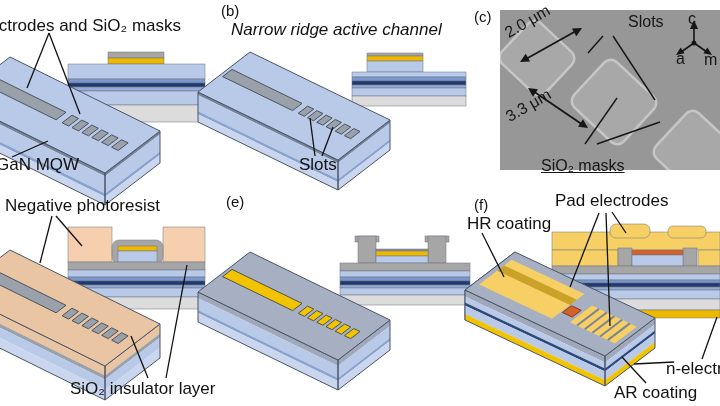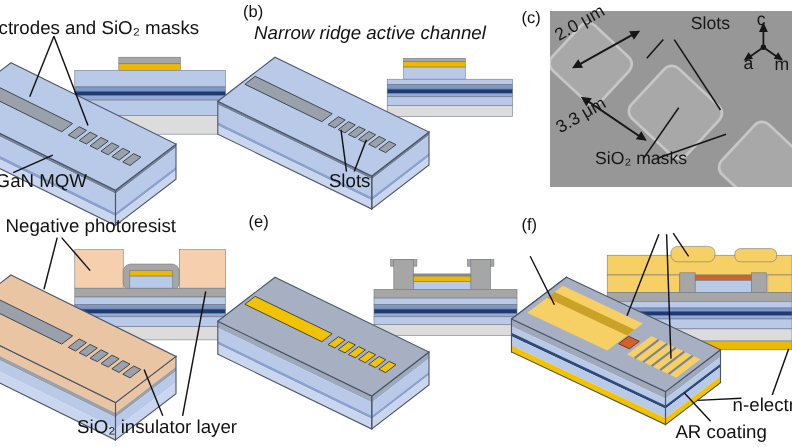--- a/index.html
+++ b/index.html
@@ -240,26 +240,28 @@
   <div class="lbl" style="left:-4px;top:155px;">GaN MQW</div>
 
   <div class="tag" style="left:221px;top:2px;">(b)</div>
   <div class="lbl" style="left:231px;top:20px;font-style:italic;">Narrow ridge active channel</div>
   <div class="lbl" style="left:299px;top:155px;">Slots</div>
 
   <div class="tag" style="left:474px;top:8px;">(c)</div>
   <div class="sem rot" style="left:506px;top:24px;">2.0 μm</div>
   <div class="sem rot" style="left:507px;top:108px;">3.3 μm</div>
   <div class="sem" style="left:628px;top:12px;">Slots</div>
-  <div class="sem" style="left:541px;top:135px;">SiO₂ masks</div>
+  <div class="sem" style="left:541px;top:156px;text-decoration:underline;">SiO₂ masks</div>
   <div class="sem" style="left:688px;top:9px;">c</div>
   <div class="sem" style="left:676px;top:49px;">a</div>
   <div class="sem" style="left:704px;top:50px;">m</div>
 
   <div class="lbl" style="left:70px;top:379px;">SiO₂ insulator layer</div>
   <div class="lbl" style="left:5px;top:196px;">Negative photoresist</div>
 
   <div class="tag" style="left:226px;top:193px;">(e)</div>
 
   <div class="tag" style="left:474px;top:196px;">(f)</div>
+  <div class="lbl" style="left:555px;top:191px;">Pad electrodes</div>
+  <div class="lbl" style="left:467px;top:214px;">HR coating</div>
   <div class="lbl" style="left:666px;top:359px;">n-electrode</div>
   <div class="lbl" style="left:614px;top:383px;">AR coating</div>
 </div>
 
 </body></html>

